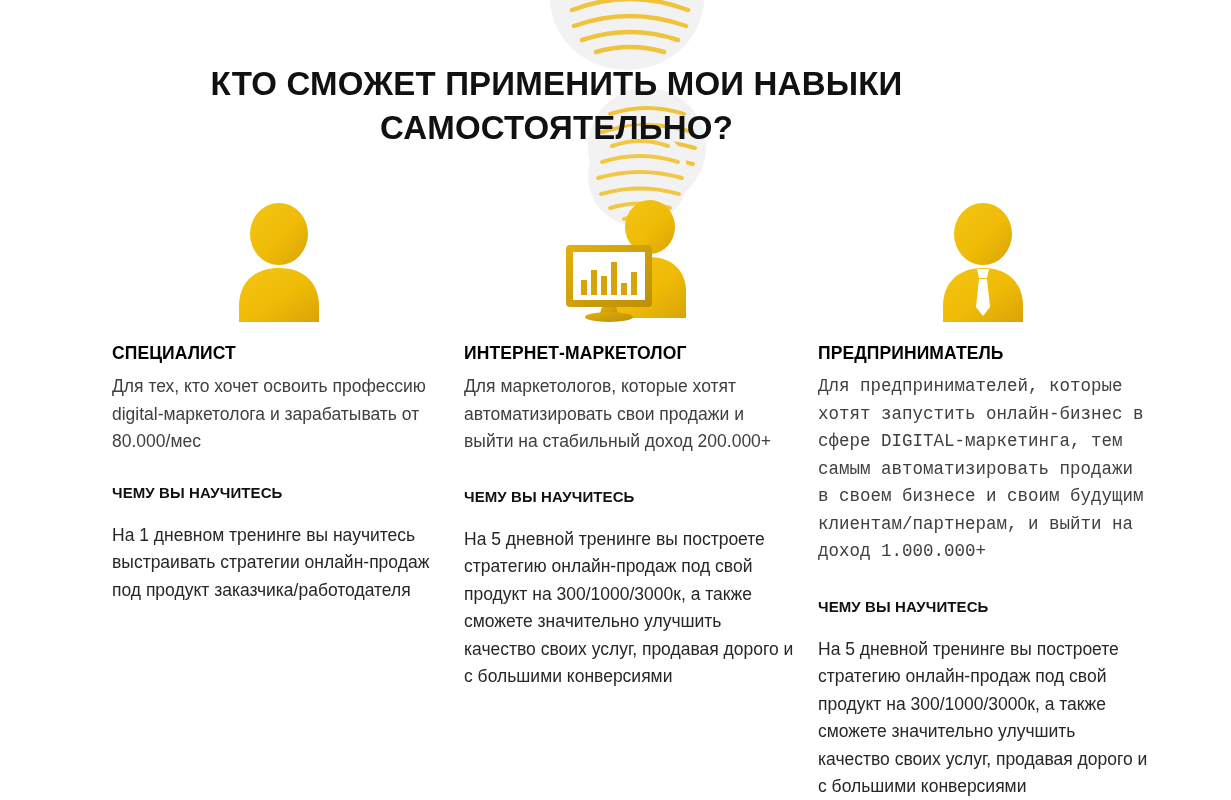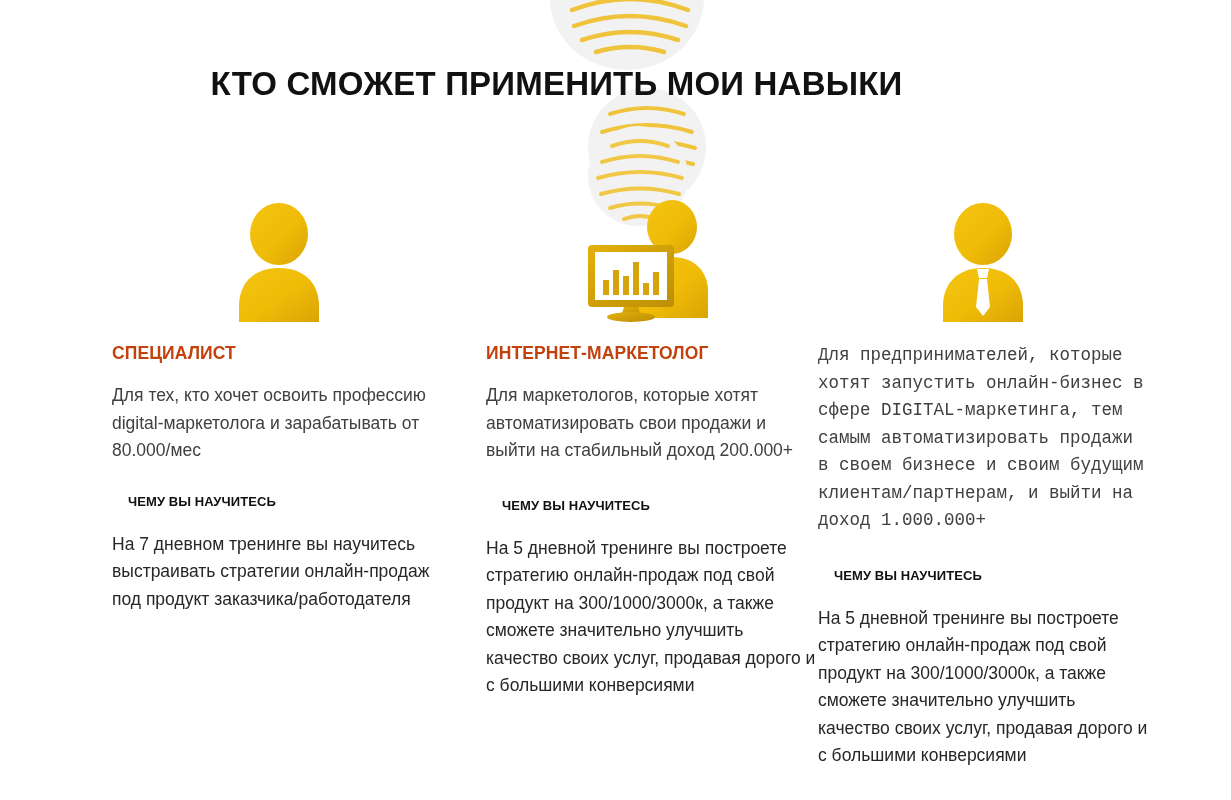--- a/index.html
+++ b/index.html
@@ -88,56 +88,56 @@
     left: 0;
     width: 1231px;
     height: 800px;
     z-index: 2;
   }
   .col {
     position: absolute;
     top: 196px;
   }
   #col-0 { left: 112px; width: 330px; }
-  #col-1 { left: 486px; width: 330px; }
+  #col-1 { left: 464px; width: 330px; }
   #col-2 { left: 818px; width: 330px; }
 
   .icon-wrap {
     height: 128px;
     display: flex;
     align-items: flex-end;
     margin-bottom: 18px;
   }
   #col-0 .icon-wrap { padding-left: 122px; }
   #col-1 .icon-wrap { padding-left: 88px; }
   #col-2 .icon-wrap { padding-left: 120px; }
 
   .col-title {
     font-weight: bold;
     font-size: 17.5px;
     line-height: 22px;
     letter-spacing: 0.1px;
-    color: #c2410c;
-    margin: 0 0 18px 0;
+    color: #000000;
+    margin: 0 0 9px 0;
     white-space: nowrap;
   }
   .col-body {
     font-size: 17.5px;
     line-height: 27.5px;
     color: #404040;
     margin: 0 0 26px 0;
     max-width: 330px;
   }
   .sub-title {
     font-weight: bold;
-    font-size: 13px;
+    font-size: 15px;
     line-height: 22px;
     letter-spacing: 0.1px;
     color: #111111;
-    margin: 0 0 18px 16px;
+    margin: 0 0 18px 0;
     white-space: nowrap;
   }
   .sub-body {
     font-size: 17.5px;
     line-height: 27.5px;
     color: #272727;
     margin: 0;
     max-width: 330px;
   }
   
@@ -188,20 +188,21 @@
         <path d="M22 82 Q52 73 82 82"></path>
         <path d="M36 93 Q52 87 68 93"></path>
       </g>
     </svg>
   </div>
 
 </div>
 
 <h1 class="page-title">
   <span class="line">КТО СМОЖЕТ ПРИМЕНИТЬ МОИ НАВЫКИ</span>
+  <span class="line">САМОСТОЯТЕЛЬНО?</span>
 </h1>
 
 <div class="columns">
 
   <section class="col" id="col-0">
     <div class="icon-wrap">
       <svg width="90" height="128" viewBox="0 0 90 128">
         <defs>
           <linearGradient id="g1" x1="0" y1="0" x2="1" y2="1">
             <stop offset="0" stop-color="#f3c512"></stop>
@@ -209,21 +210,21 @@
             <stop offset="1" stop-color="#d9a406"></stop>
           </linearGradient>
         </defs>
         <ellipse cx="45" cy="38" rx="29" ry="31" fill="url(#g1)"></ellipse>
         <path d="M45 72 C71 72 85 88 85 110 L85 126 L5 126 L5 110 C5 88 19 72 45 72 Z" fill="url(#g1)"></path>
       </svg>
     </div>
     <h2 class="col-title">СПЕЦИАЛИСТ</h2>
     <p class="col-body">Для тех, кто хочет освоить профессию digital-маркетолога и зарабатывать от 80.000/мес</p>
     <h3 class="sub-title">ЧЕМУ ВЫ НАУЧИТЕСЬ</h3>
-    <p class="sub-body">На 7 дневном тренинге вы научитесь выстраивать стратегии онлайн-продаж под продукт заказчика/работодателя</p>
+    <p class="sub-body">На 1 дневном тренинге вы научитесь выстраивать стратегии онлайн-продаж под продукт заказчика/работодателя</p>
   </section>
 
   <section class="col" id="col-1">
     <div class="icon-wrap">
       <svg width="150" height="128" viewBox="0 0 150 128">
         <defs>
           <linearGradient id="g2" x1="0" y1="0" x2="1" y2="1">
             <stop offset="0" stop-color="#f3c512"></stop>
             <stop offset="0.55" stop-color="#efbb07"></stop>
             <stop offset="1" stop-color="#d9a406"></stop>
@@ -271,18 +272,19 @@
             <stop offset="1" stop-color="#d9a406"></stop>
           </linearGradient>
         </defs>
         <ellipse cx="45" cy="38" rx="29" ry="31" fill="url(#g3)"></ellipse>
         <path d="M45 72 C71 72 85 88 85 110 L85 126 L5 126 L5 110 C5 88 19 72 45 72 Z" fill="url(#g3)"></path>
 
         <path d="M39 73 h12 l-2 9 h-8 z" fill="#ffffff"></path>
         <path d="M41 83 h8 l3 28 -7 9 -7 -9 z" fill="#ffffff"></path>
       </svg>
     </div>
+    <h2 class="col-title">ПРЕДПРИНИМАТЕЛЬ</h2>
     <p class="col-body">Для предпринимателей, которые хотят запустить онлайн-бизнес в сфере DIGITAL-маркетинга, тем самым автоматизировать продажи в своем бизнесе и своим будущим клиентам/партнерам, и выйти на доход 1.000.000+</p>
     <h3 class="sub-title">ЧЕМУ ВЫ НАУЧИТЕСЬ</h3>
     <p class="sub-body">На 5 дневной тренинге вы построете стратегию онлайн-продаж под свой продукт на 300/1000/3000к, а также сможете значительно улучшить качество своих услуг, продавая дорого и с большими конверсиями</p>
   </section>
 
 </div>
 
 </body></html>

